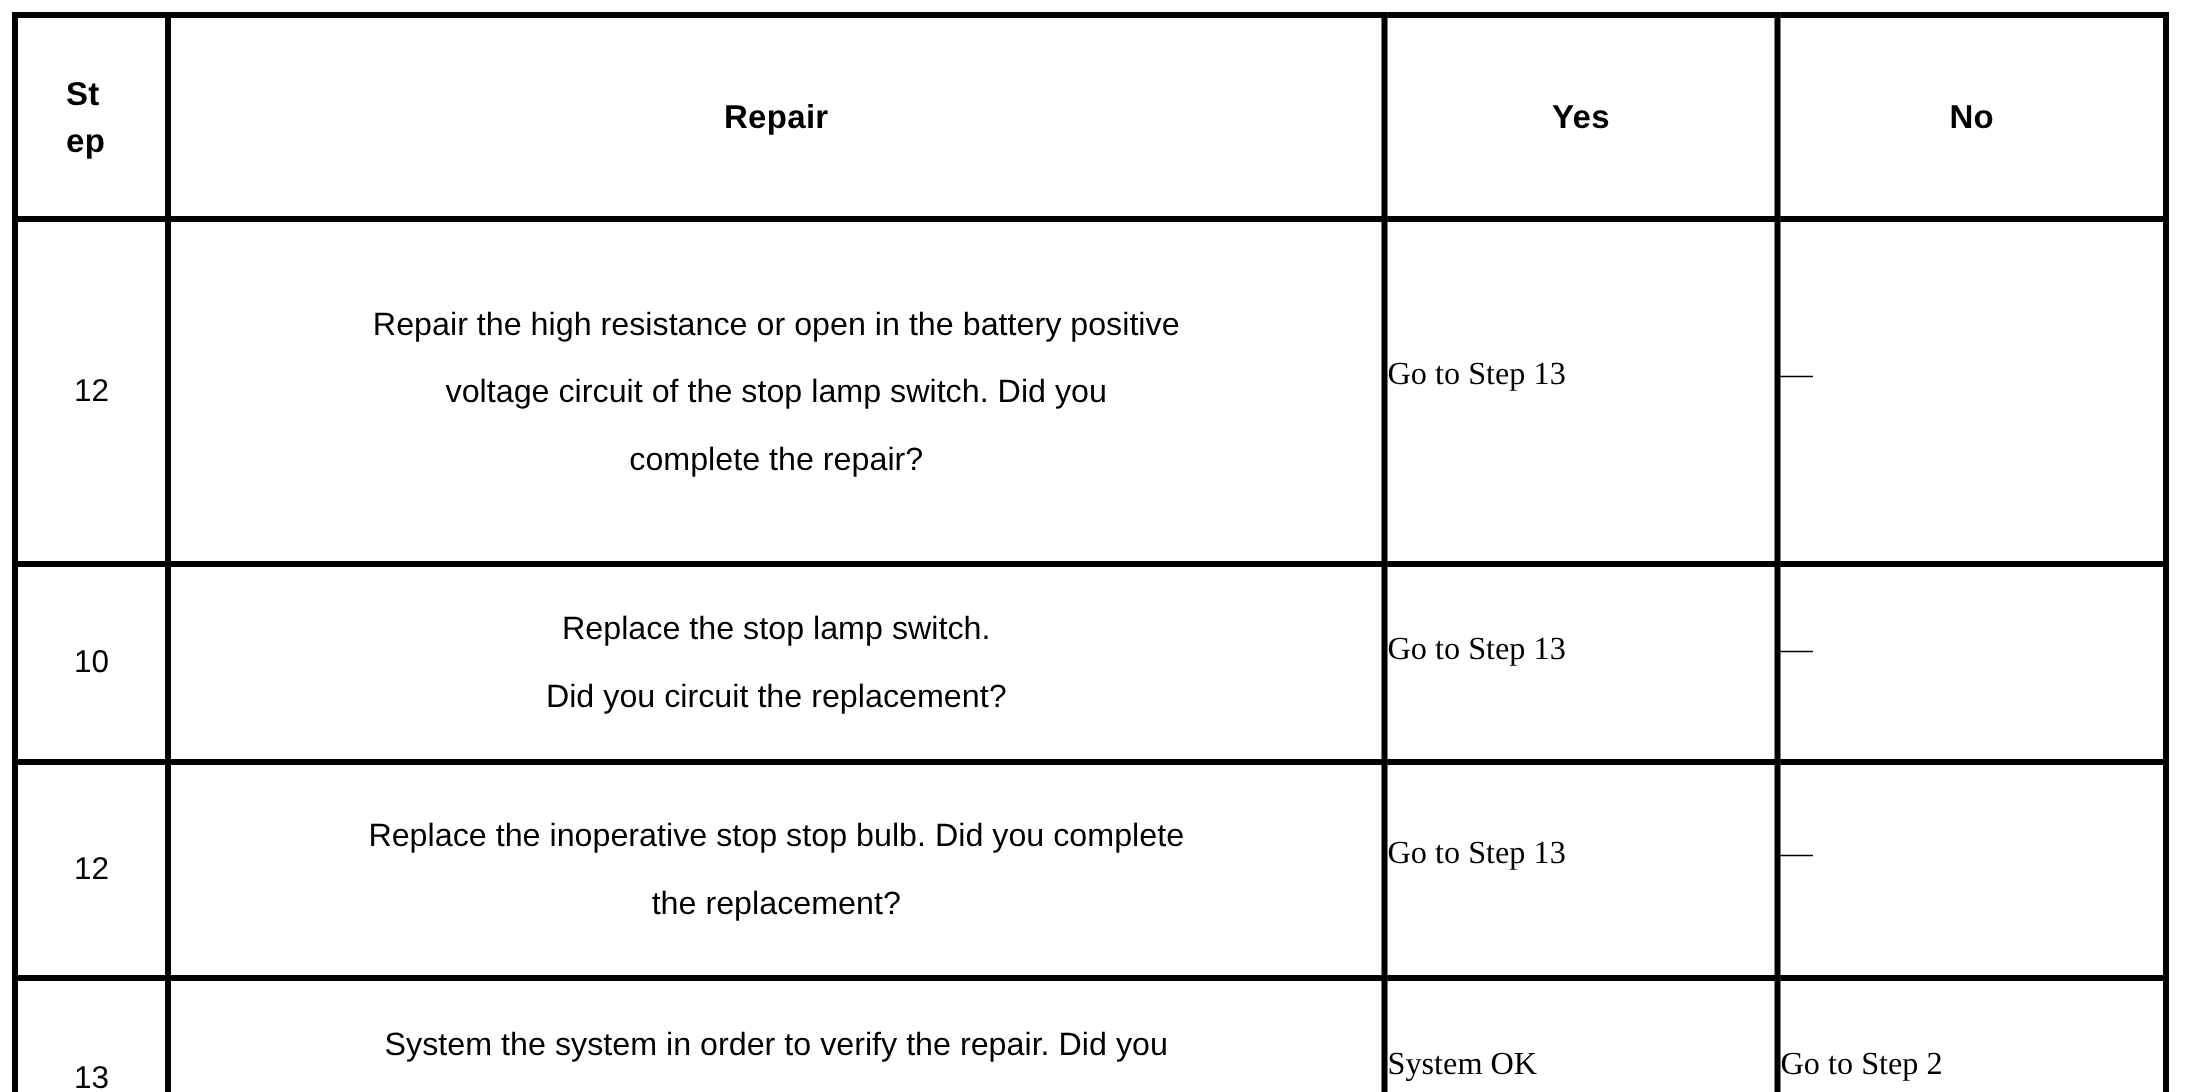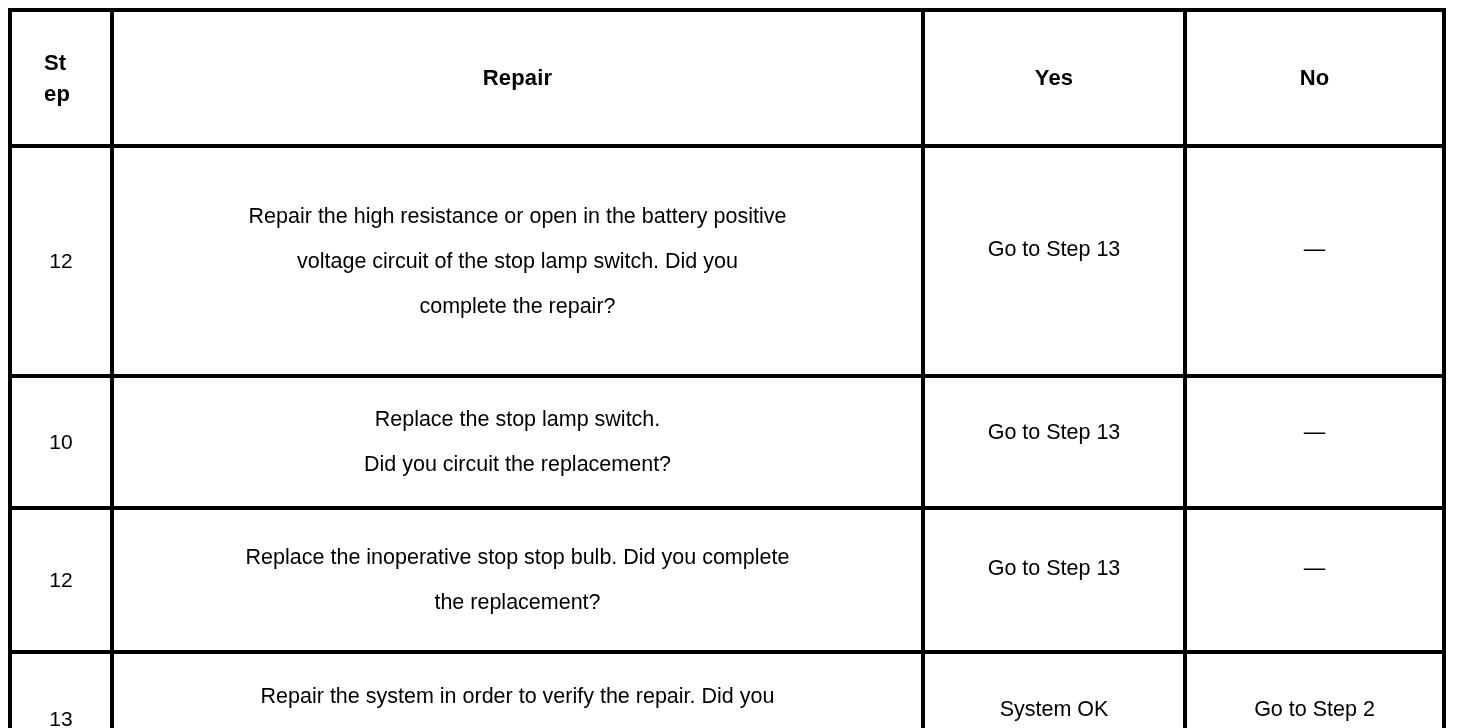--- a/index.html
+++ b/index.html
@@ -75,24 +75,24 @@
   .action-cell {
     vertical-align: top;
     padding: 26px 10px 10px 16px;
     font-size: 21.5px;
     line-height: 45px;
     text-align: center;
   }
   .action-cell .ln { display: block; white-space: pre; }
 
   .ans-cell {
-    text-align: center;
     font-size: 21.5px;
     vertical-align: bottom;
     padding-bottom: 22px;
+    font-family: Liberation Serif, serif;
   }
 
   
   .r10 td { height: 202px; }
   .r11 td { height: 108px; }
   .r12 td { height: 116px; }
   .r13 td { height: 110px; }
 
   .r10 .ans-cell { padding-bottom: 24px; }
   .r11 .ans-cell { padding-bottom: 20px; }
@@ -154,21 +154,21 @@
           <span class="ln">Replace the inoperative stop stop bulb. Did you complete</span>
           <span class="ln">the replacement?</span>
         </td>
         <td class="ans-cell">Go to Step 13</td>
         <td class="ans-cell dash">—</td>
       </tr>
 
       <tr class="r13">
         <td class="step-cell">13</td>
         <td class="action-cell">
-          <span class="ln">Repair the system in order to verify the repair. Did you</span>
+          <span class="ln">System the system in order to verify the repair. Did you</span>
           <span class="ln">correct the condition?</span>
         </td>
         <td class="ans-cell">System OK</td>
         <td class="ans-cell">Go to Step 2</td>
       </tr>
 
     </tbody>
   </table>
 
 </div>

